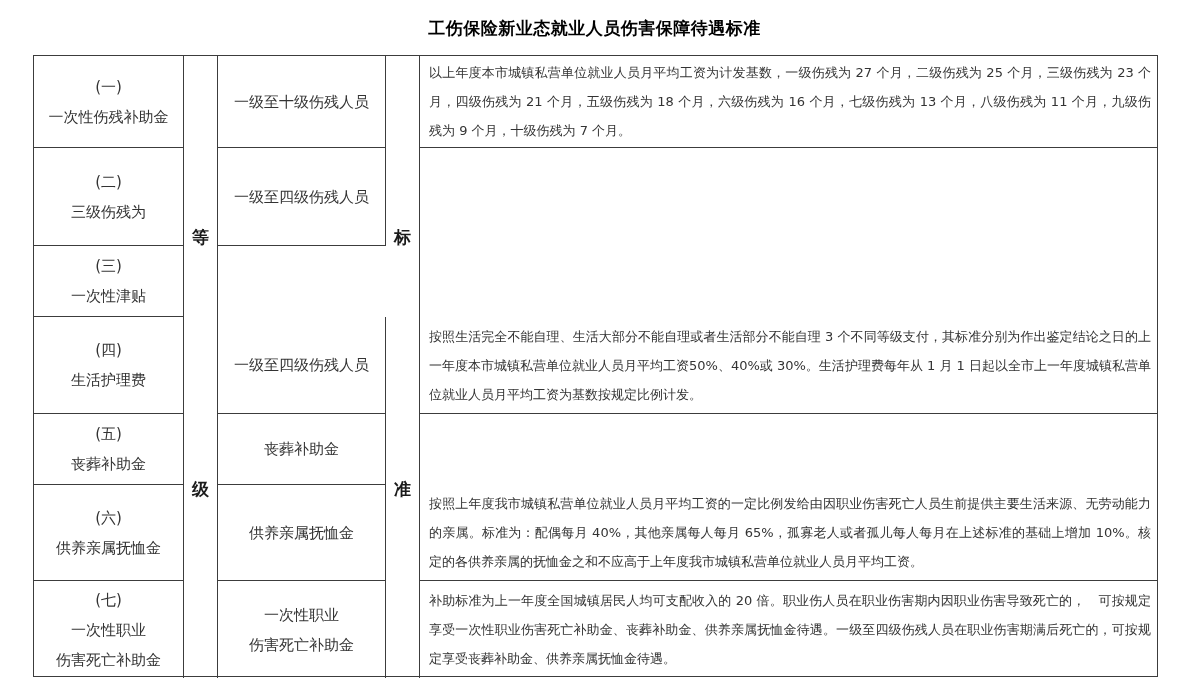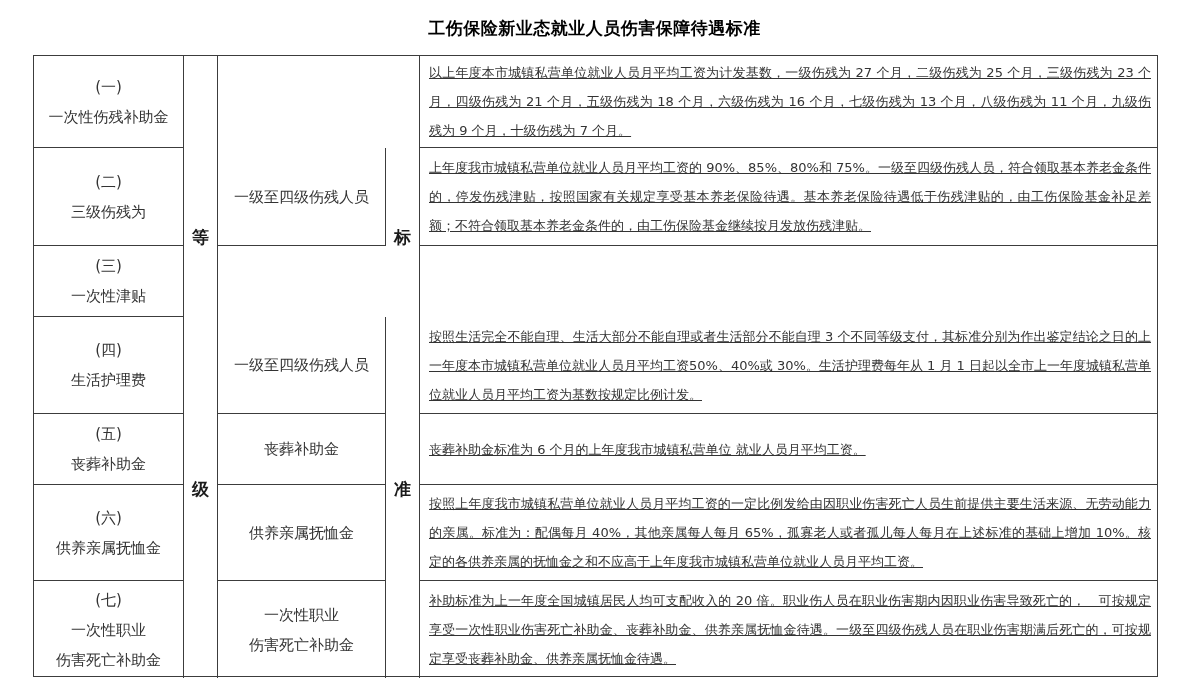--- a/index.html
+++ b/index.html
@@ -24,21 +24,21 @@
   .c1{grid-column:1}.c3{grid-column:3}.c5{grid-column:5}
   .r7.cell{border-bottom:none;}
   .vcell{grid-column:2;grid-row:1 / 8;border-right:1px solid var(--bd);
     position:relative;border-bottom:none;}
   .vcell.std{grid-column:4;}
   .vchar{position:absolute;left:50%;transform:translateX(-50%);
     font-size:17px;font-weight:bold;color:#1a1a1a;line-height:18px;}
   .vchar.top{top:172px;}
   .vchar.bot{top:424px;}
   .desc{border-right:none;align-items:stretch;text-align:left;
-    justify-content:center;text-decoration:underline;}
+    justify-content:center;}
   .desc-text{width:100%;padding:0 6px 0 9px;font-size:13px;line-height:29px;
     text-align:justify;color:var(--txt);}
   .cat-idx,.cat-line,.lvl-line{display:block;line-height:30px;font-size:15px;}
   .cat-line:empty,.lvl-line:empty{display:none;}
 </style>
 </head>
 <body>
 
 <div class="page">
 
@@ -53,35 +53,36 @@
     <div class="vcell std">
       <span class="vchar top">标</span>
       <span class="vchar bot">准</span>
     </div>
 
     <div class="cell c1 r1">
       <span class="cat-idx">(一)</span>
       <span class="cat-line">一次性伤残补助金</span>
 
     </div>
+    <div class="cell c3 r1">
+      <span class="lvl-line">一级至十级伤残人员</span>
+
+    </div>
     <div class="cell c5 r1 desc">
       <div class="desc-text">以上年度本市城镇私营单位就业人员月平均工资为计发基数，一级伤残为 27 个月，二级伤残为 25 个月，三级伤残为 23 个月，四级伤残为 21 个月，五级伤残为 18 个月，六级伤残为 16 个月，七级伤残为 13 个月，八级伤残为 11 个月，九级伤残为 9 个月，十级伤残为 7 个月。</div>
     </div>
 
     <div class="cell c1 r2">
       <span class="cat-idx">(二)</span>
       <span class="cat-line">三级伤残为</span>
 
     </div>
     <div class="cell c3 r2">
       <span class="lvl-line">一级至四级伤残人员</span>
 
-    </div>
-    <div class="cell c5 r2 desc">
-      <div class="desc-text">上年度我市城镇私营单位就业人员月平均工资的 90%、85%、80%和 75%。一级至四级伤残人员，符合领取基本养老金条件的，停发伤残津贴，按照国家有关规定享受基本养老保险待遇。基本养老保险待遇低于伤残津贴的，由工伤保险基金补足差额；不符合领取基本养老金条件的，由工伤保险基金继续按月发放伤残津贴。</div>
     </div>
 
     <div class="cell c1 r3">
       <span class="cat-idx">(三)</span>
       <span class="cat-line">一次性津贴</span>
 
     </div>
 
     <div class="cell c1 r4">
       <span class="cat-idx">(四)</span>
@@ -97,23 +98,20 @@
     </div>
 
     <div class="cell c1 r5">
       <span class="cat-idx">(五)</span>
       <span class="cat-line">丧葬补助金</span>
 
     </div>
     <div class="cell c3 r5">
       <span class="lvl-line">丧葬补助金</span>
 
-    </div>
-    <div class="cell c5 r5 desc">
-      <div class="desc-text">丧葬补助金标准为 6 个月的上年度我市城镇私营单位 就业人员月平均工资。</div>
     </div>
 
     <div class="cell c1 r6">
       <span class="cat-idx">(六)</span>
       <span class="cat-line">供养亲属抚恤金</span>
 
     </div>
     <div class="cell c3 r6">
       <span class="lvl-line">供养亲属抚恤金</span>
 

